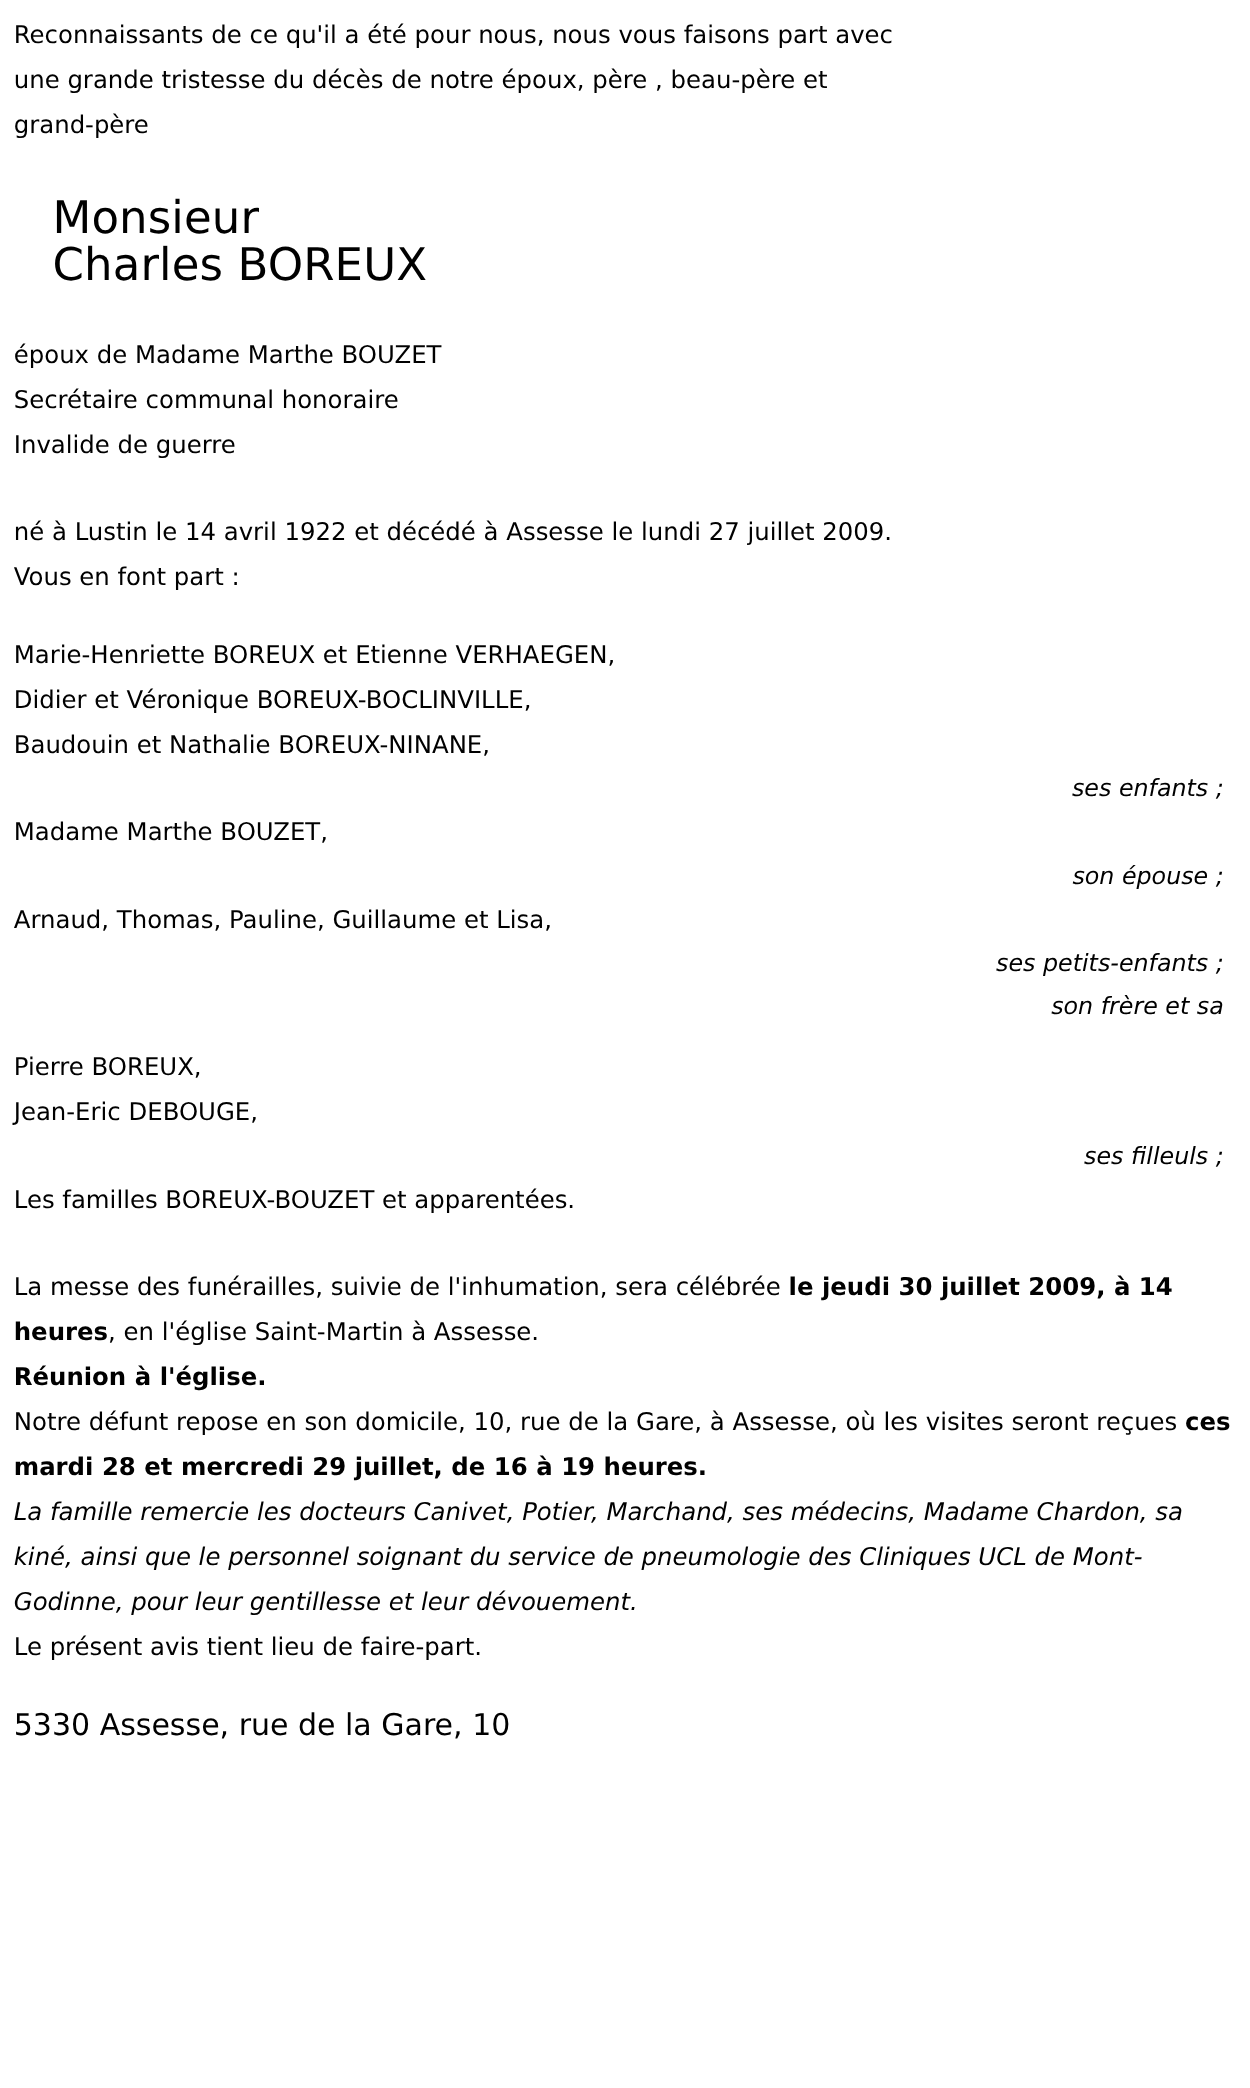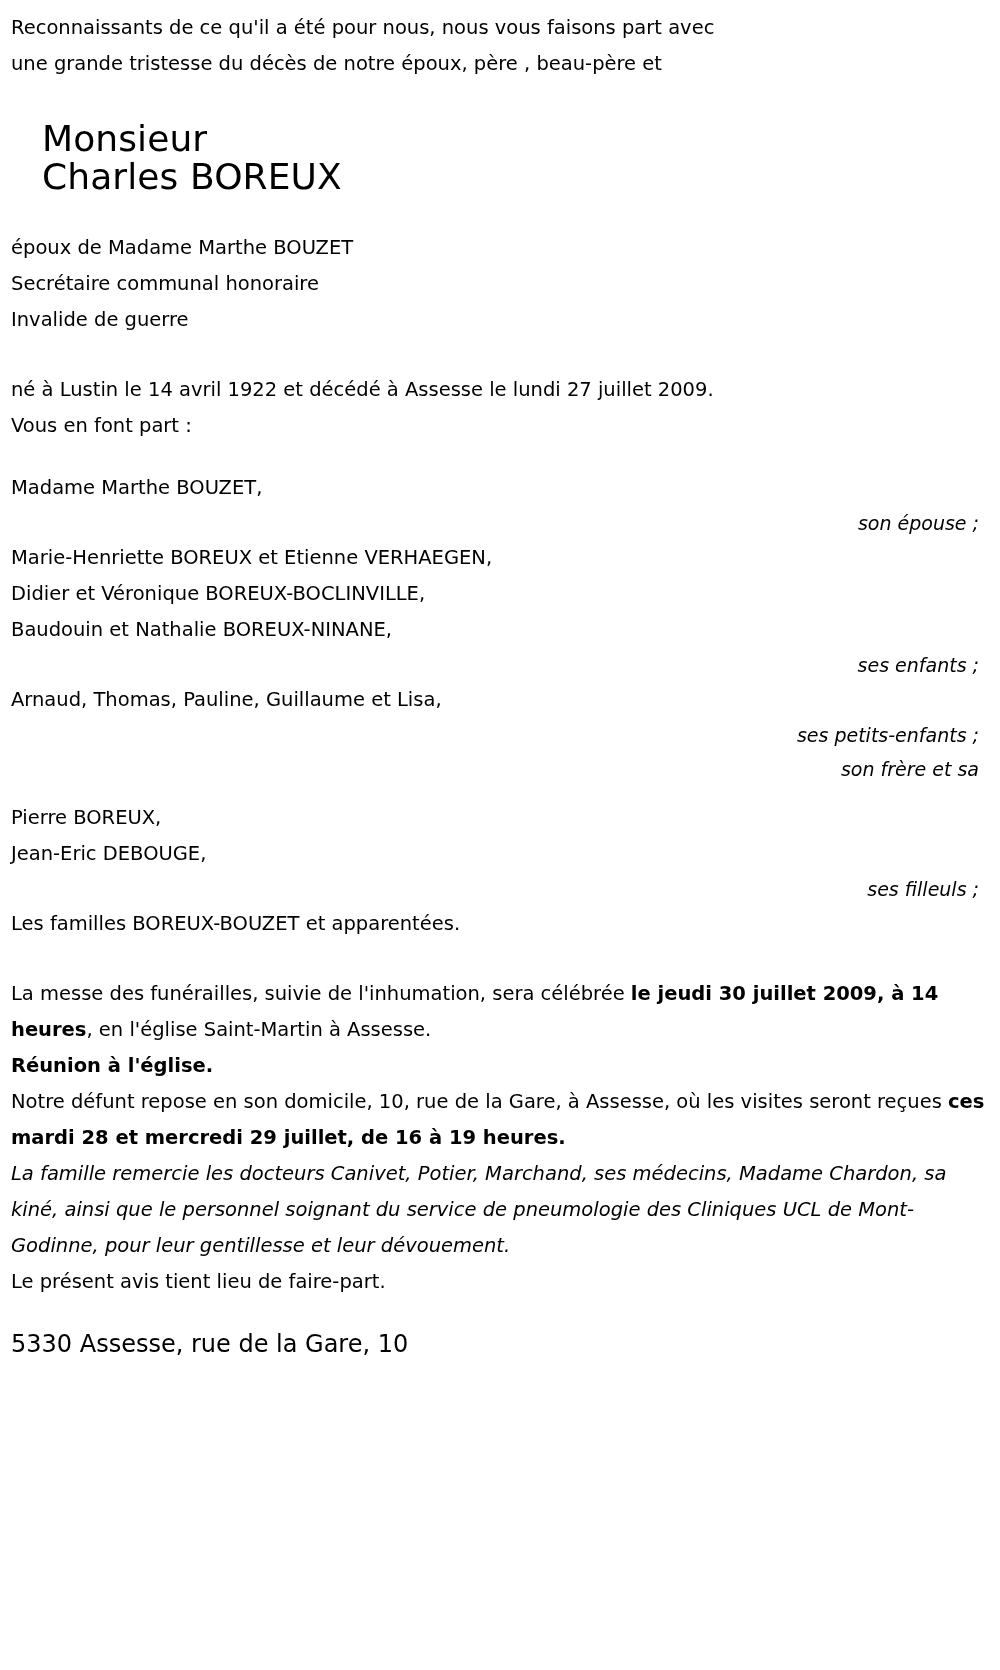--- a/index.html
+++ b/index.html
@@ -76,20 +76,21 @@
   }
 </style>
 </head>
 <body>
 
 <div class="notice">
 
   <p class="para">
     <span class="line">Reconnaissants de ce qu'il a été pour nous, nous vous faisons part avec</span>
     <span class="line">une grande tristesse du décès de notre époux, père , beau-père et</span>
+    <span class="line">grand-père</span>
   </p>
 
   <div class="name-block">
     <span class="line">Monsieur</span>
     <span class="line">Charles BOREUX</span>
   </div>
 
   <div class="spacer-lg"></div>
 
   <p class="para">
@@ -102,35 +103,35 @@
 
   <p class="para">
     <span class="line">né à Lustin le 14 avril 1922 et décédé à Assesse le lundi 27 juillet 2009.</span>
     <span class="line">Vous en font part :</span>
   </p>
 
   <div class="spacer-md"></div>
 
   <div class="kin-group">
     <div class="kin-names">
-      <span class="line">Madame Marthe BOUZET,</span>
-    </div>
-    <div class="kin-role">
-      <span class="role-line">son épouse ;</span>
-    </div>
-  </div>
-
-  <div class="kin-group">
-    <div class="kin-names">
       <span class="line">Marie-Henriette BOREUX et Etienne VERHAEGEN,</span>
       <span class="line">Didier et Véronique BOREUX-BOCLINVILLE,</span>
       <span class="line">Baudouin et Nathalie BOREUX-NINANE,</span>
     </div>
     <div class="kin-role">
       <span class="role-line">ses enfants ;</span>
+    </div>
+  </div>
+
+  <div class="kin-group">
+    <div class="kin-names">
+      <span class="line">Madame Marthe BOUZET,</span>
+    </div>
+    <div class="kin-role">
+      <span class="role-line">son épouse ;</span>
     </div>
   </div>
 
   <div class="kin-group">
     <div class="kin-names">
       <span class="line">Arnaud, Thomas, Pauline, Guillaume et Lisa,</span>
     </div>
     <div class="kin-role">
       <span class="role-line">ses petits-enfants ;</span>
     </div>

